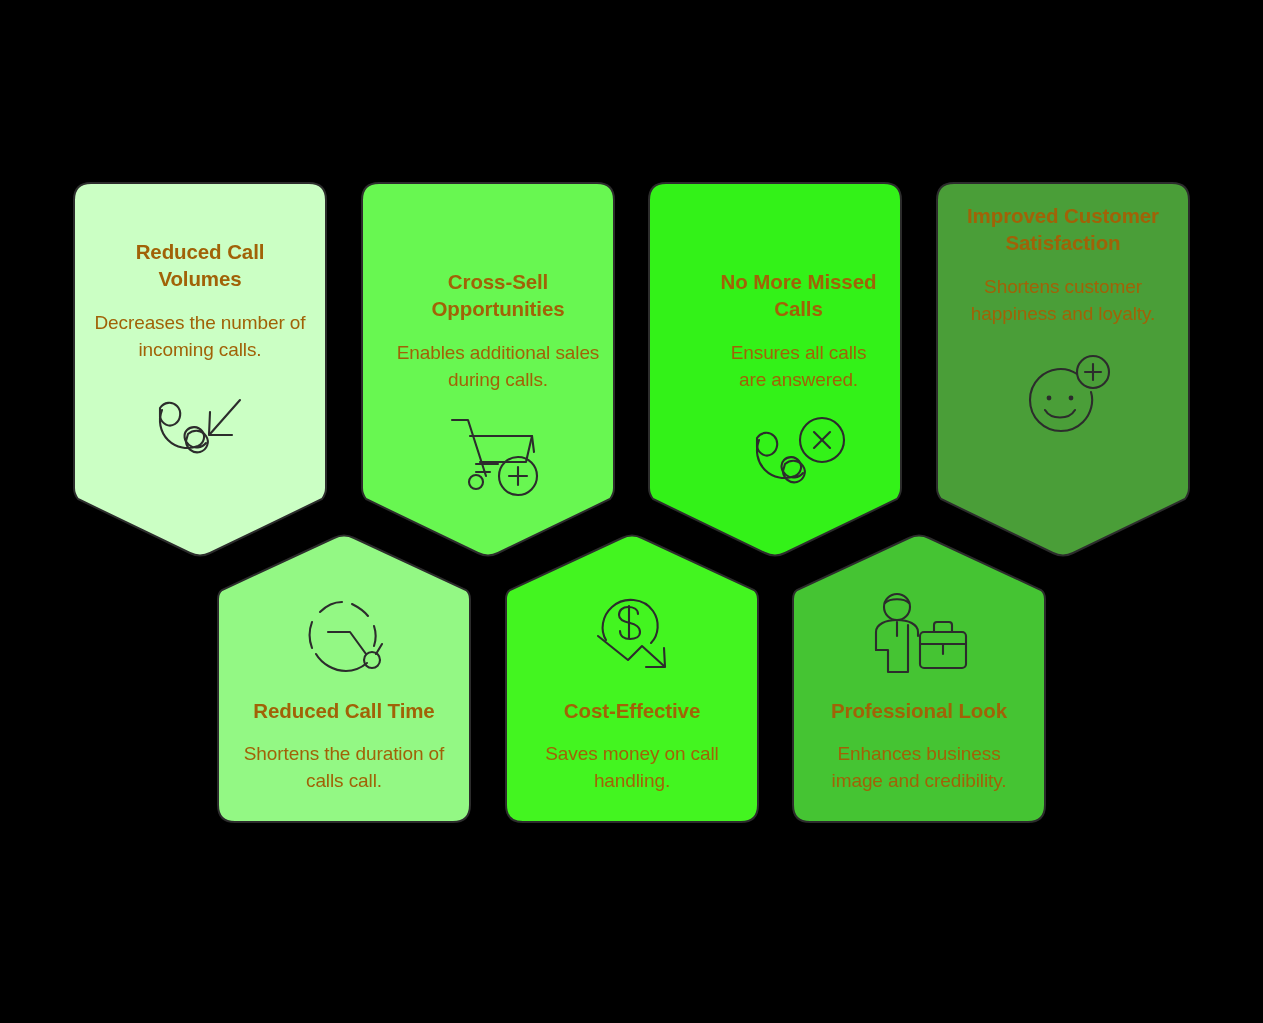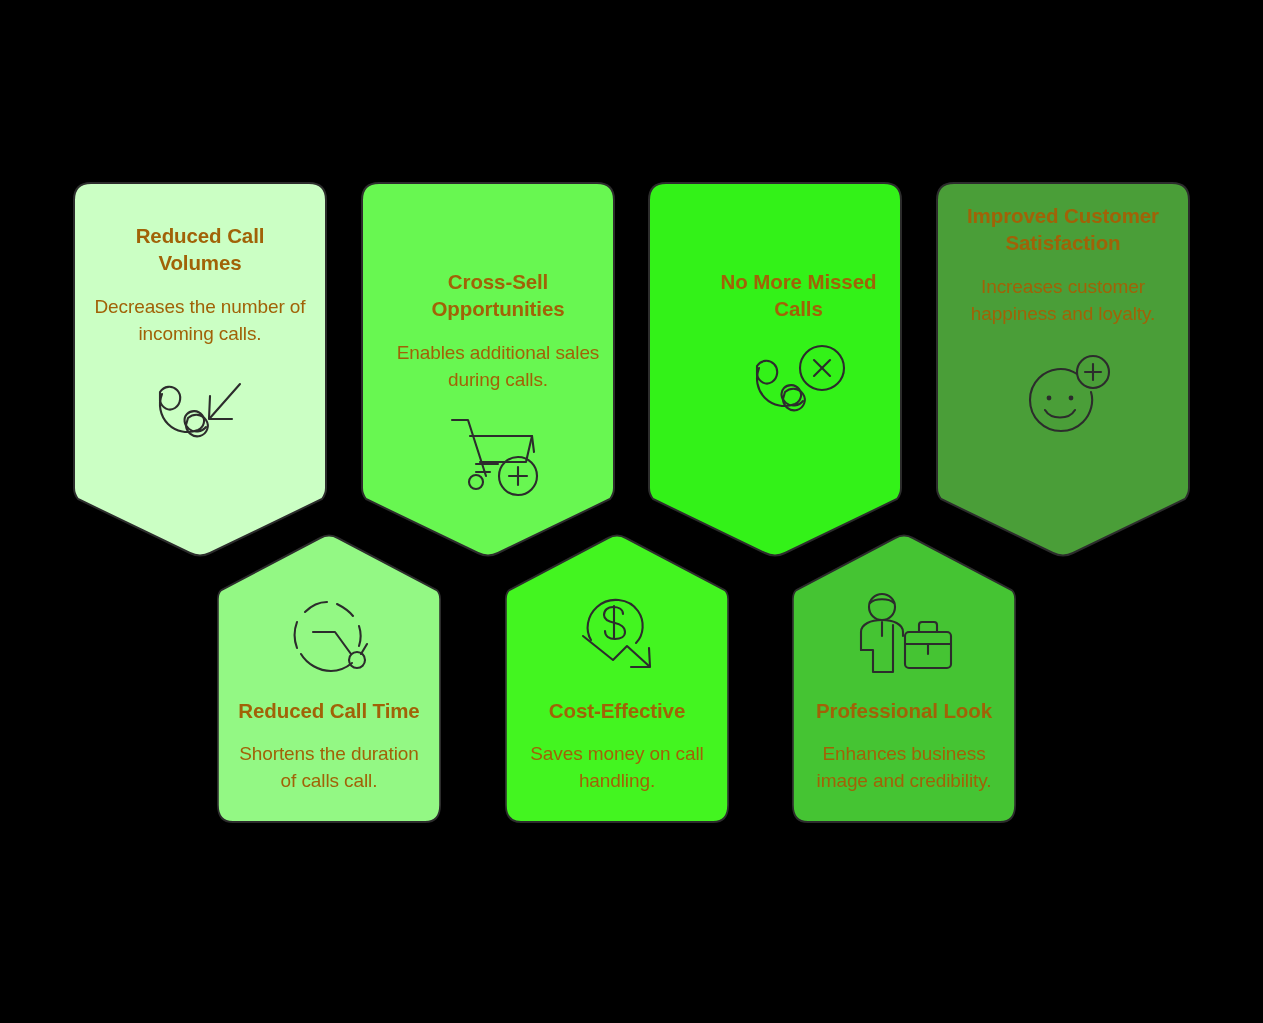--- a/index.html
+++ b/index.html
@@ -73,31 +73,31 @@
   }
   .top-card .icon-wrap {
     margin-top: 16px;
     display: flex;
     justify-content: center;
     align-items: center;
     width: 100%;
   }
 
   
-  .top-card.tc-1 .card-content { padding-top: 40px; }
+  .top-card.tc-1 .card-content { padding-top: 56px; }
   .top-card.tc-1 .icon-wrap { margin-top: 26px; }
   .top-card.tc-2 .card-content { padding-top: 86px; margin-left: 20px; }
   .top-card.tc-2 .icon-wrap { margin-top: 20px; }
   .top-card.tc-3 .card-content { padding-top: 86px; }
   .top-card.tc-3 .icon-wrap { margin-top: 20px; }
   .top-card.tc-4 .card-content { padding-top: 20px; }
   .top-card.tc-4 .icon-wrap { margin-top: 26px; }
 
   
-  .bot-card { width: 224px; height: 290px; }
+  .bot-card { width: 254px; height: 290px; }
   .bot-card .card-content {
     padding: 56px 18px 0 18px;
     justify-content: flex-start;
   }
   .bot-card .icon-wrap {
     display: flex;
     justify-content: center;
     align-items: center;
     width: 100%;
     height: 92px;
@@ -178,20 +178,21 @@
     </div>
   </div>
 
   <div class="card top-card tc-3" style="left:648px; top:182px;padding-left:47px;">
     <svg class="card-shape" viewBox="0 0 254 376" preserveAspectRatio="none">
       <path d="M 18 1 L 236 1 Q 253 1 253 18 L 253 306 Q 253 312 249 317
                L 137 371 Q 127 376 117 371 L 5 317 Q 1 312 1 306 L 1 18 Q 1 1 18 1 Z" fill="#33f218" stroke="#2c2c2c" stroke-width="2"></path>
     </svg>
     <div class="card-content">
       <h3 class="title">No More Missed Calls</h3>
+      <p class="desc">Ensures all calls are answered.</p>
       <div class="icon-wrap">
         <svg class="ico" width="104" height="86" viewBox="0 0 104 86">
           <path d="M12 26 C 8 36, 10 48, 18 56 C 26 64, 38 66, 48 62 C 54 59, 56 52, 52 47
                    C 48 42, 41 42, 37 46 C 33 50, 34 57, 39 61 C 44 65, 52 64, 56 59"></path>
           <path d="M10 24 C 14 18, 22 17, 27 22 C 32 27, 31 36, 25 40 C 19 44, 12 40, 10 33 Z"></path>
           <path d="M38 50 C 44 45, 52 46, 56 52 C 60 58, 57 66, 50 68 C 43 70, 36 64, 36 57 Z"></path>
           <circle cx="75" cy="26" r="22"></circle>
           <line x1="67" y1="18" x2="83" y2="34"></line>
           <line x1="83" y1="18" x2="67" y2="34"></line>
         </svg>
@@ -199,21 +200,21 @@
     </div>
   </div>
 
   <div class="card top-card tc-4" style="left:936px; top:182px;">
     <svg class="card-shape" viewBox="0 0 254 376" preserveAspectRatio="none">
       <path d="M 18 1 L 236 1 Q 253 1 253 18 L 253 306 Q 253 312 249 317
                L 137 371 Q 127 376 117 371 L 5 317 Q 1 312 1 306 L 1 18 Q 1 1 18 1 Z" fill="#4a9e38" stroke="#2c2c2c" stroke-width="2"></path>
     </svg>
     <div class="card-content">
       <h3 class="title">Improved Customer Satisfaction</h3>
-      <p class="desc">Increases customer happiness and loyalty.</p>
+      <p class="desc">Shortens customer happiness and loyalty.</p>
       <div class="icon-wrap">
         <svg class="ico" width="104" height="86" viewBox="0 0 104 86">
           <path d="M66 20 C 54 12, 38 14, 28 24 C 16 36, 16 56, 28 68
                    C 40 80, 60 80, 72 68 C 80 60, 83 48, 80 38"></path>
           <circle cx="38" cy="44" r="2.4" class="dot"></circle>
           <circle cx="60" cy="44" r="2.4" class="dot"></circle>
           <path d="M34 56 C 40 66, 58 66, 64 56"></path>
           <circle cx="82" cy="18" r="16"></circle>
           <line x1="82" y1="10" x2="82" y2="26"></line>
           <line x1="74" y1="18" x2="90" y2="18"></line>

